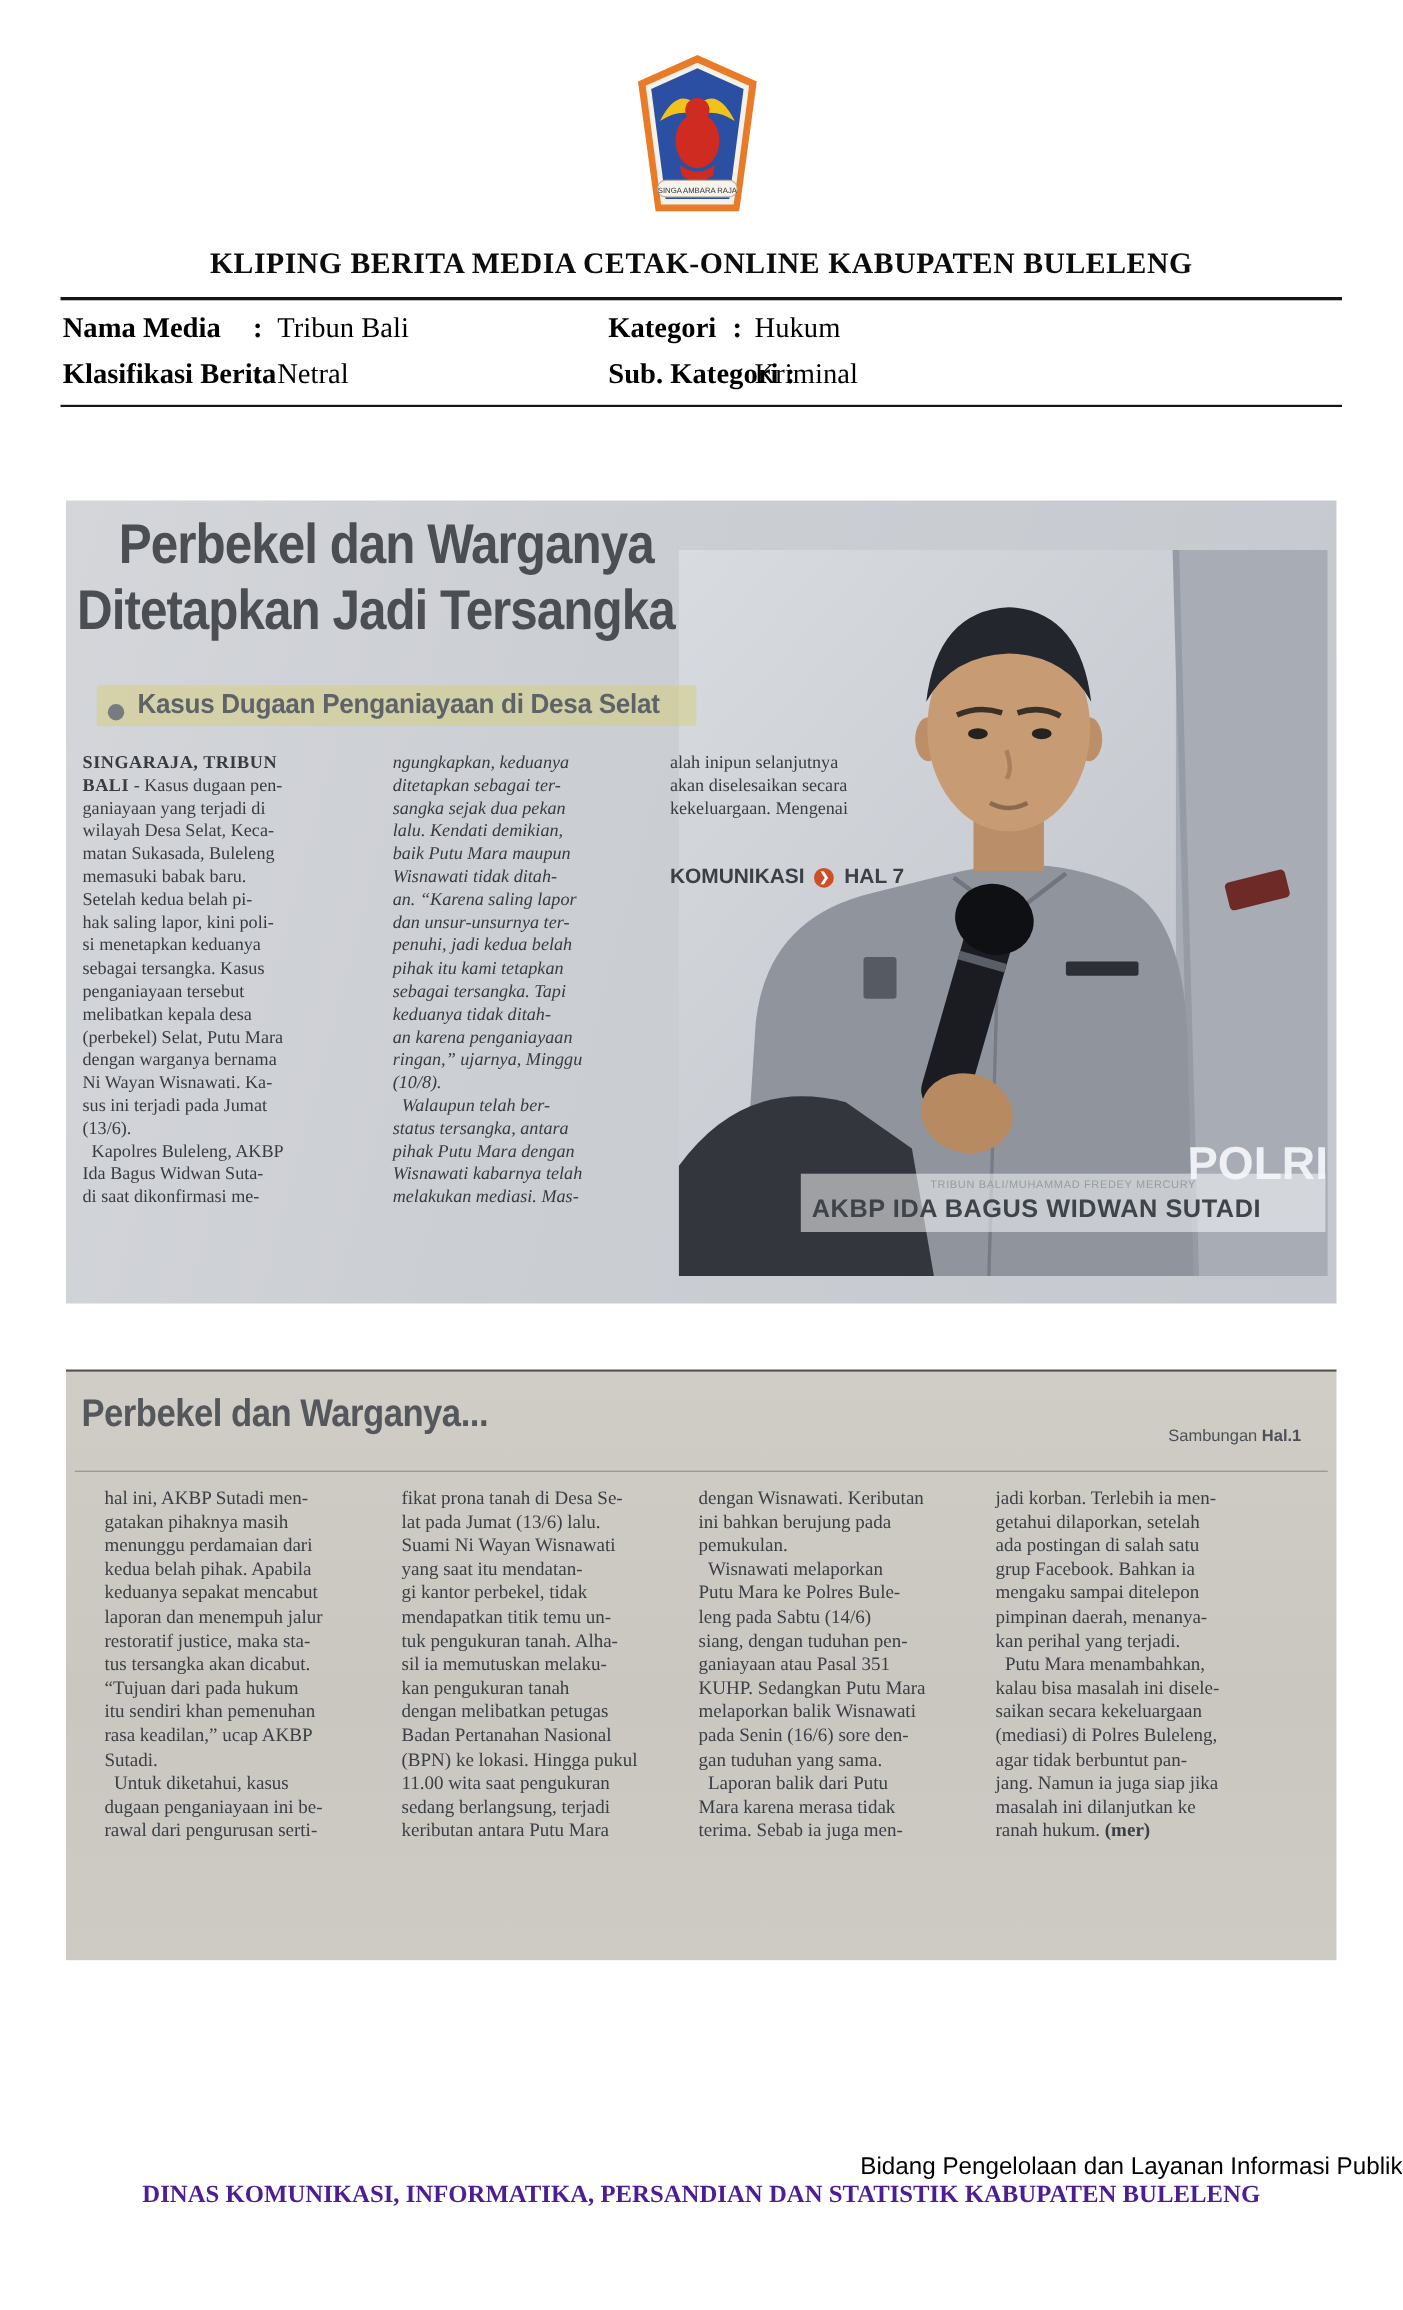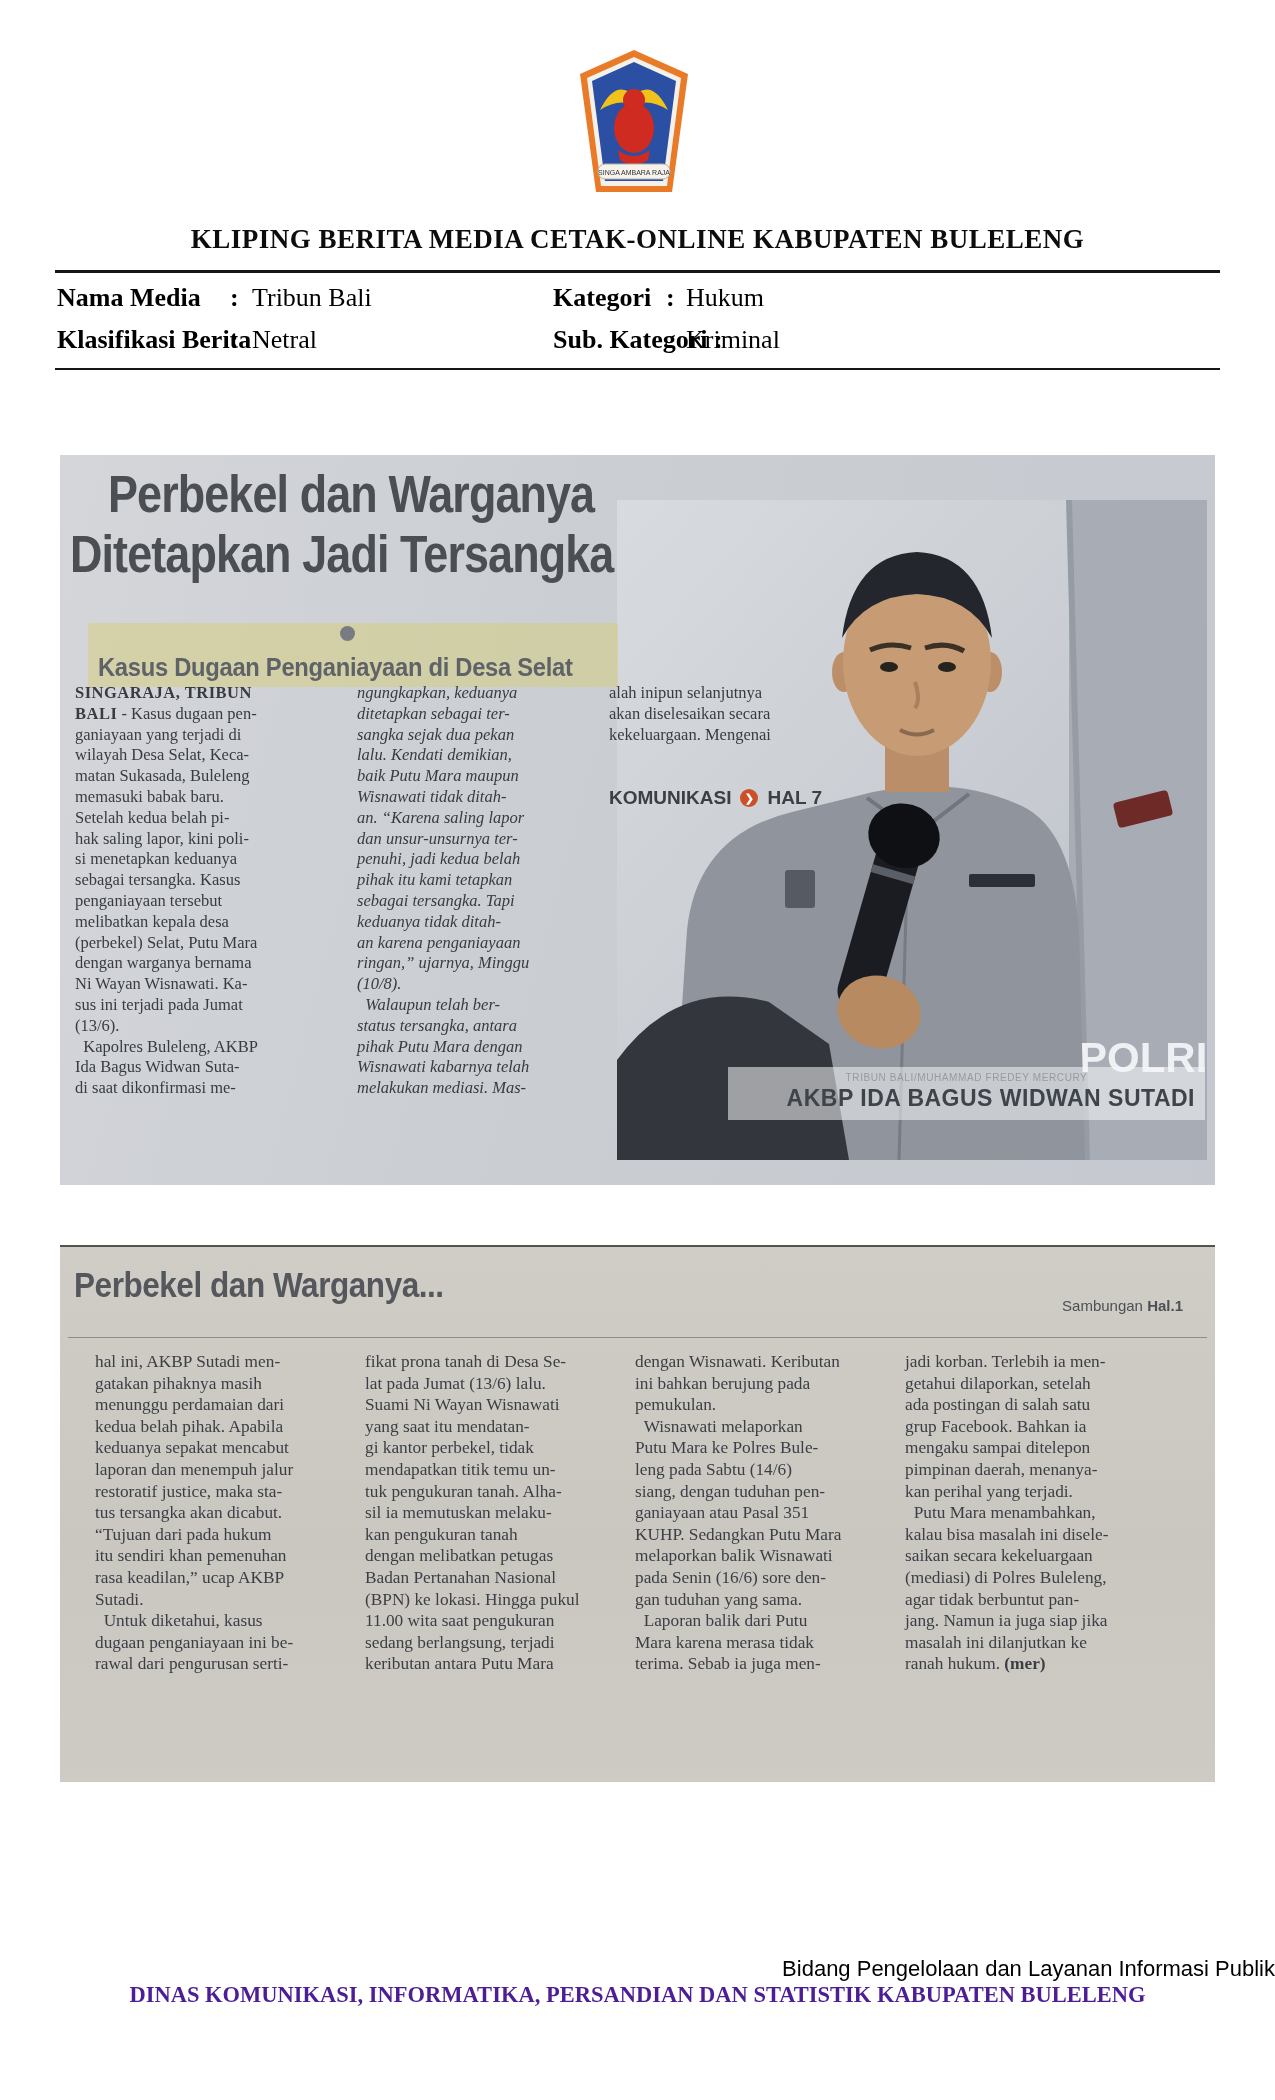--- a/index.html
+++ b/index.html
@@ -23,29 +23,29 @@
   
   .clip1{position:absolute;left:60px;top:455px;width:1155px;height:730px;overflow:hidden;
     background:linear-gradient(105deg,#d4d6da 0%,#cbced3 40%,#c5c9cf 100%);}
   .photo{position:absolute;left:557px;top:45px;width:590px;height:660px;}
   .photo svg{width:100%;height:100%;display:block;}
   .cap{position:absolute;left:668px;top:612px;width:477px;z-index:4;
     background:rgba(245,247,249,.55);padding:5px 10px 8px;box-sizing:border-box;}
   .cap .credit{font-family:"Liberation Sans",sans-serif;font-size:10px;letter-spacing:.6px;
     color:#969ba3;text-align:center;white-space:nowrap;}
   .cap .name{font-family:"Liberation Sans",sans-serif;font-weight:700;font-size:23px;letter-spacing:.5px;
-    color:#3f444b;text-align:right;white-space:nowrap;margin-top:2px;}
+    color:#3f444b;text-align:left;white-space:nowrap;margin-top:2px;}
 
   .a1-h{position:absolute;z-index:3;font-family:"Liberation Sans",sans-serif;font-weight:700;
     font-size:51px;color:#4b4e53;letter-spacing:-1px;white-space:nowrap;
     transform:scaleX(.88);transform-origin:left top;}
   .a1-h1{left:48px;top:10px;}
   .a1-h2{left:10px;top:70px;}
-  .a1-sub{position:absolute;left:28px;top:168px;z-index:3;display:flex;align-items:center;gap:12px;
-    background:rgba(216,206,110,.45);padding:3px 20px 5px 10px;border-radius:2px;flex-direction:column;}
+  .a1-sub{position:absolute;left:28px;top:168px;z-index:3;display:flex;align-items:flex-end;gap:12px;
+    background:rgba(216,206,110,.45);padding:3px 8px 5px 10px;border-radius:2px;}
   .a1-sub .dot{width:15px;height:15px;border-radius:50%;background:#787c81;flex:0 0 auto;}
   .a1-sub .txt{font-family:"Liberation Sans",sans-serif;font-weight:700;font-size:25px;
     color:#5f6368;letter-spacing:-.3px;white-space:nowrap;transform:scaleX(.95);transform-origin:left;}
 
   .a1col{position:absolute;top:228px;z-index:3;font-size:16.5px;line-height:20.8px;
     color:#383c42;white-space:pre-wrap;text-align:justify;}
   .a1c1{left:15px;width:186px;}
   .a1c2{left:297px;width:194px;font-style:italic;}
   .a1c3{left:549px;width:200px;}
   .lead-bold{font-weight:700;letter-spacing:.5px;}

